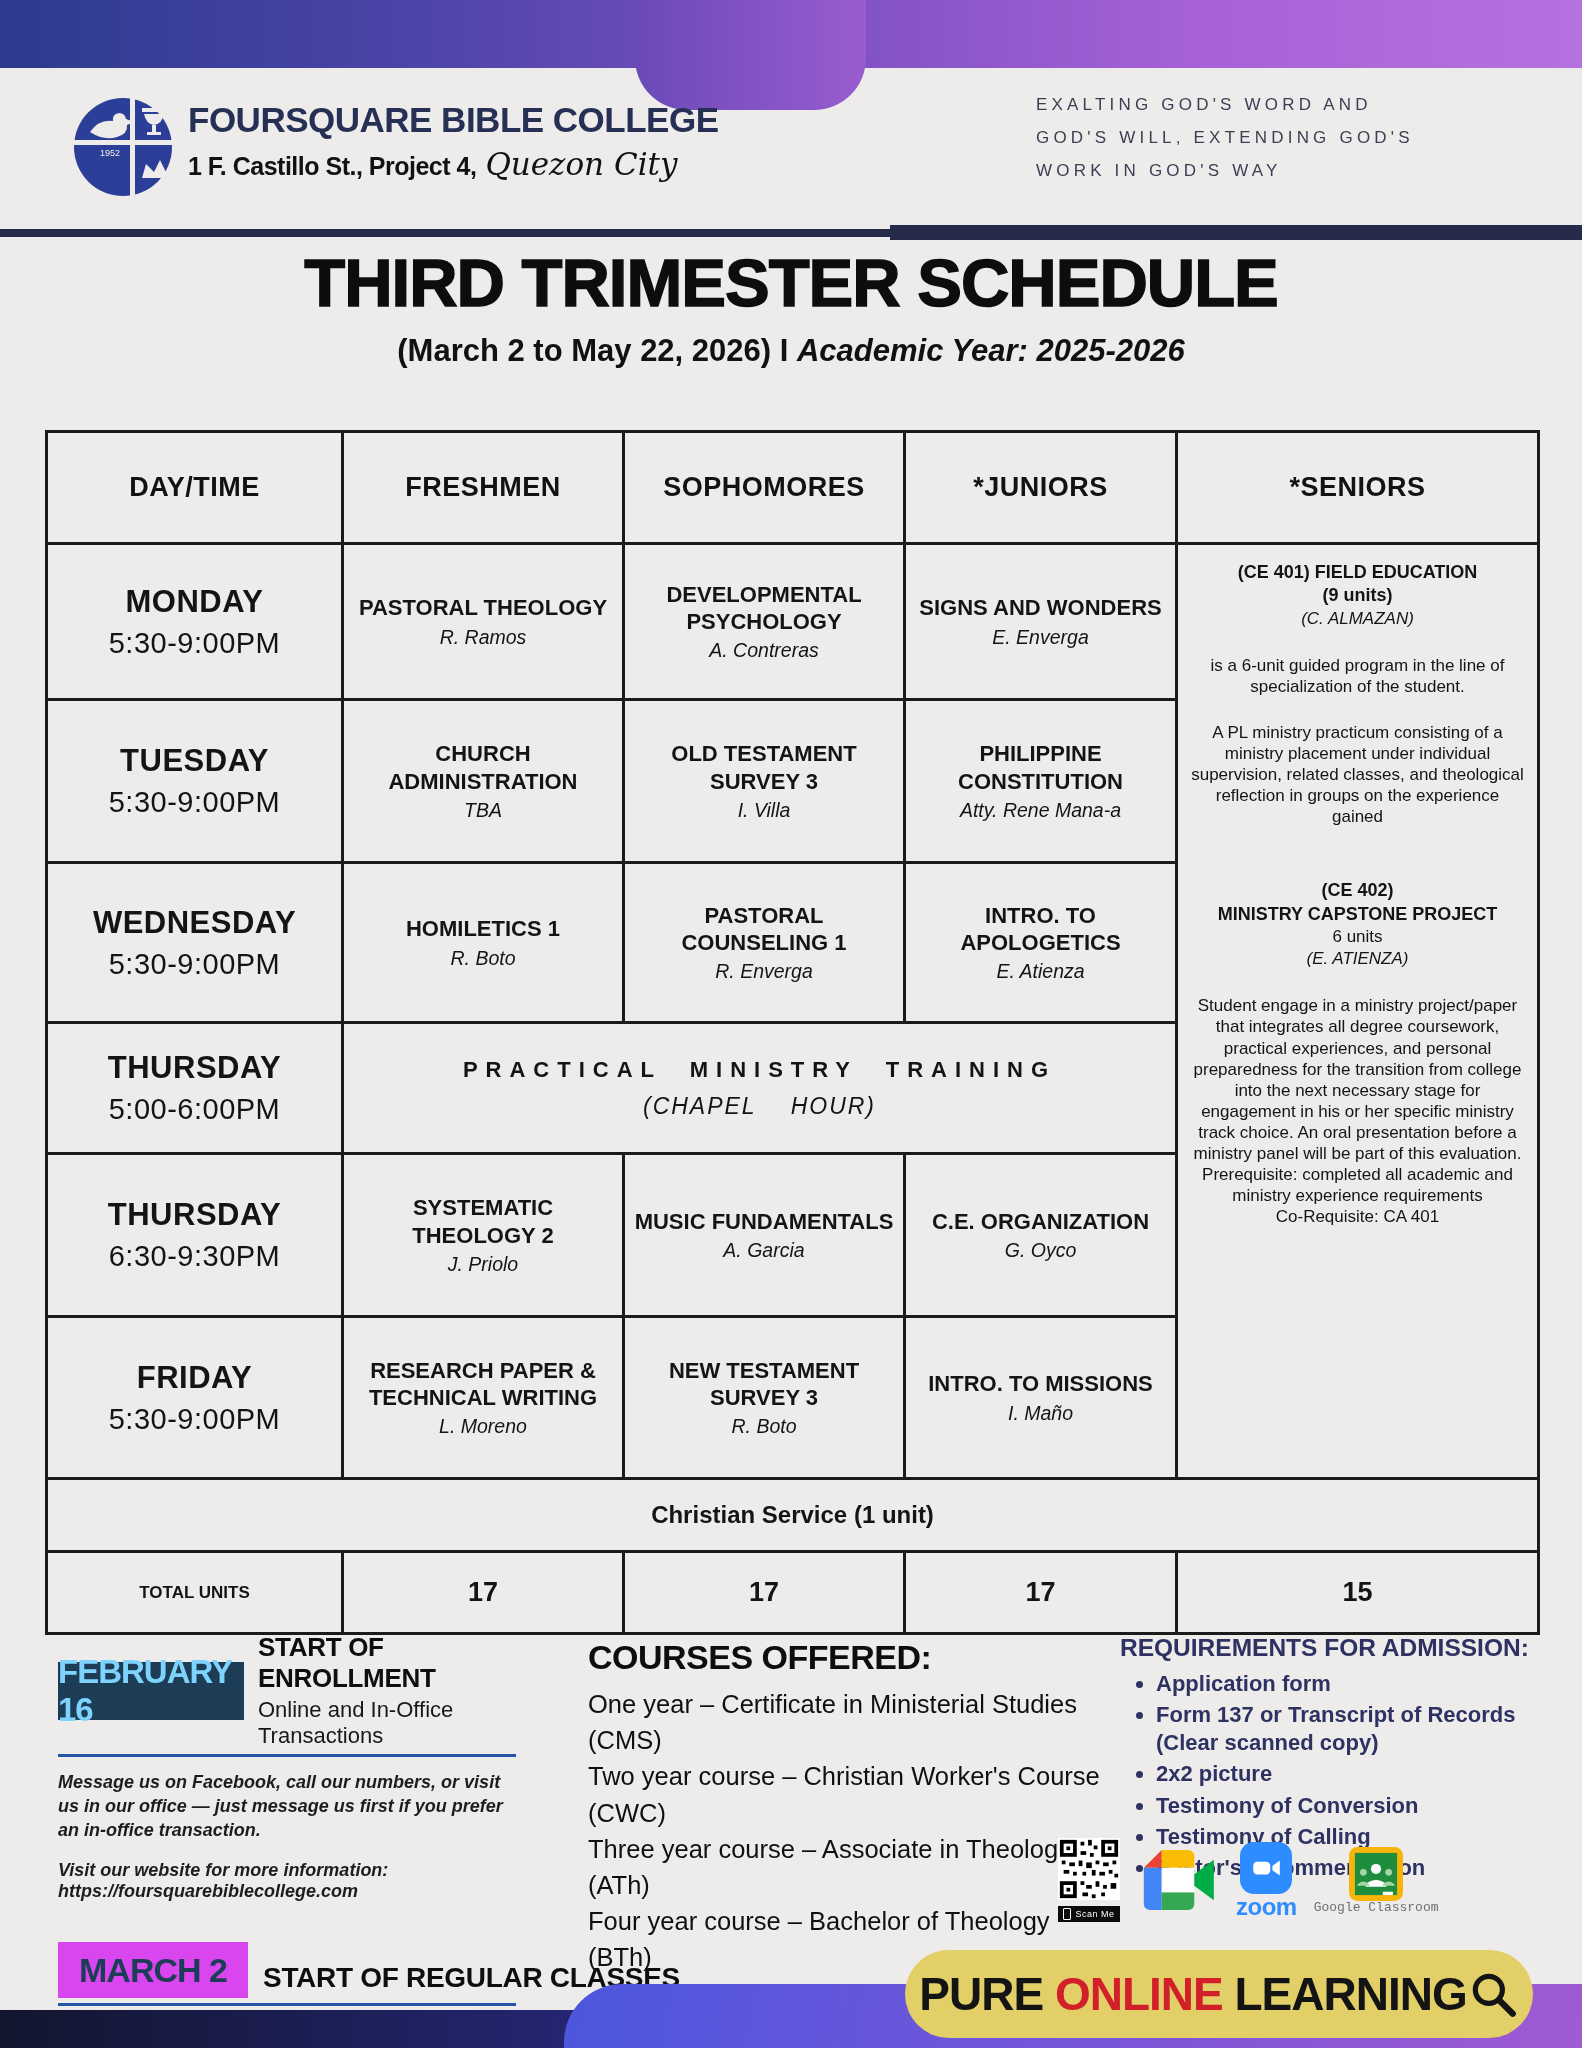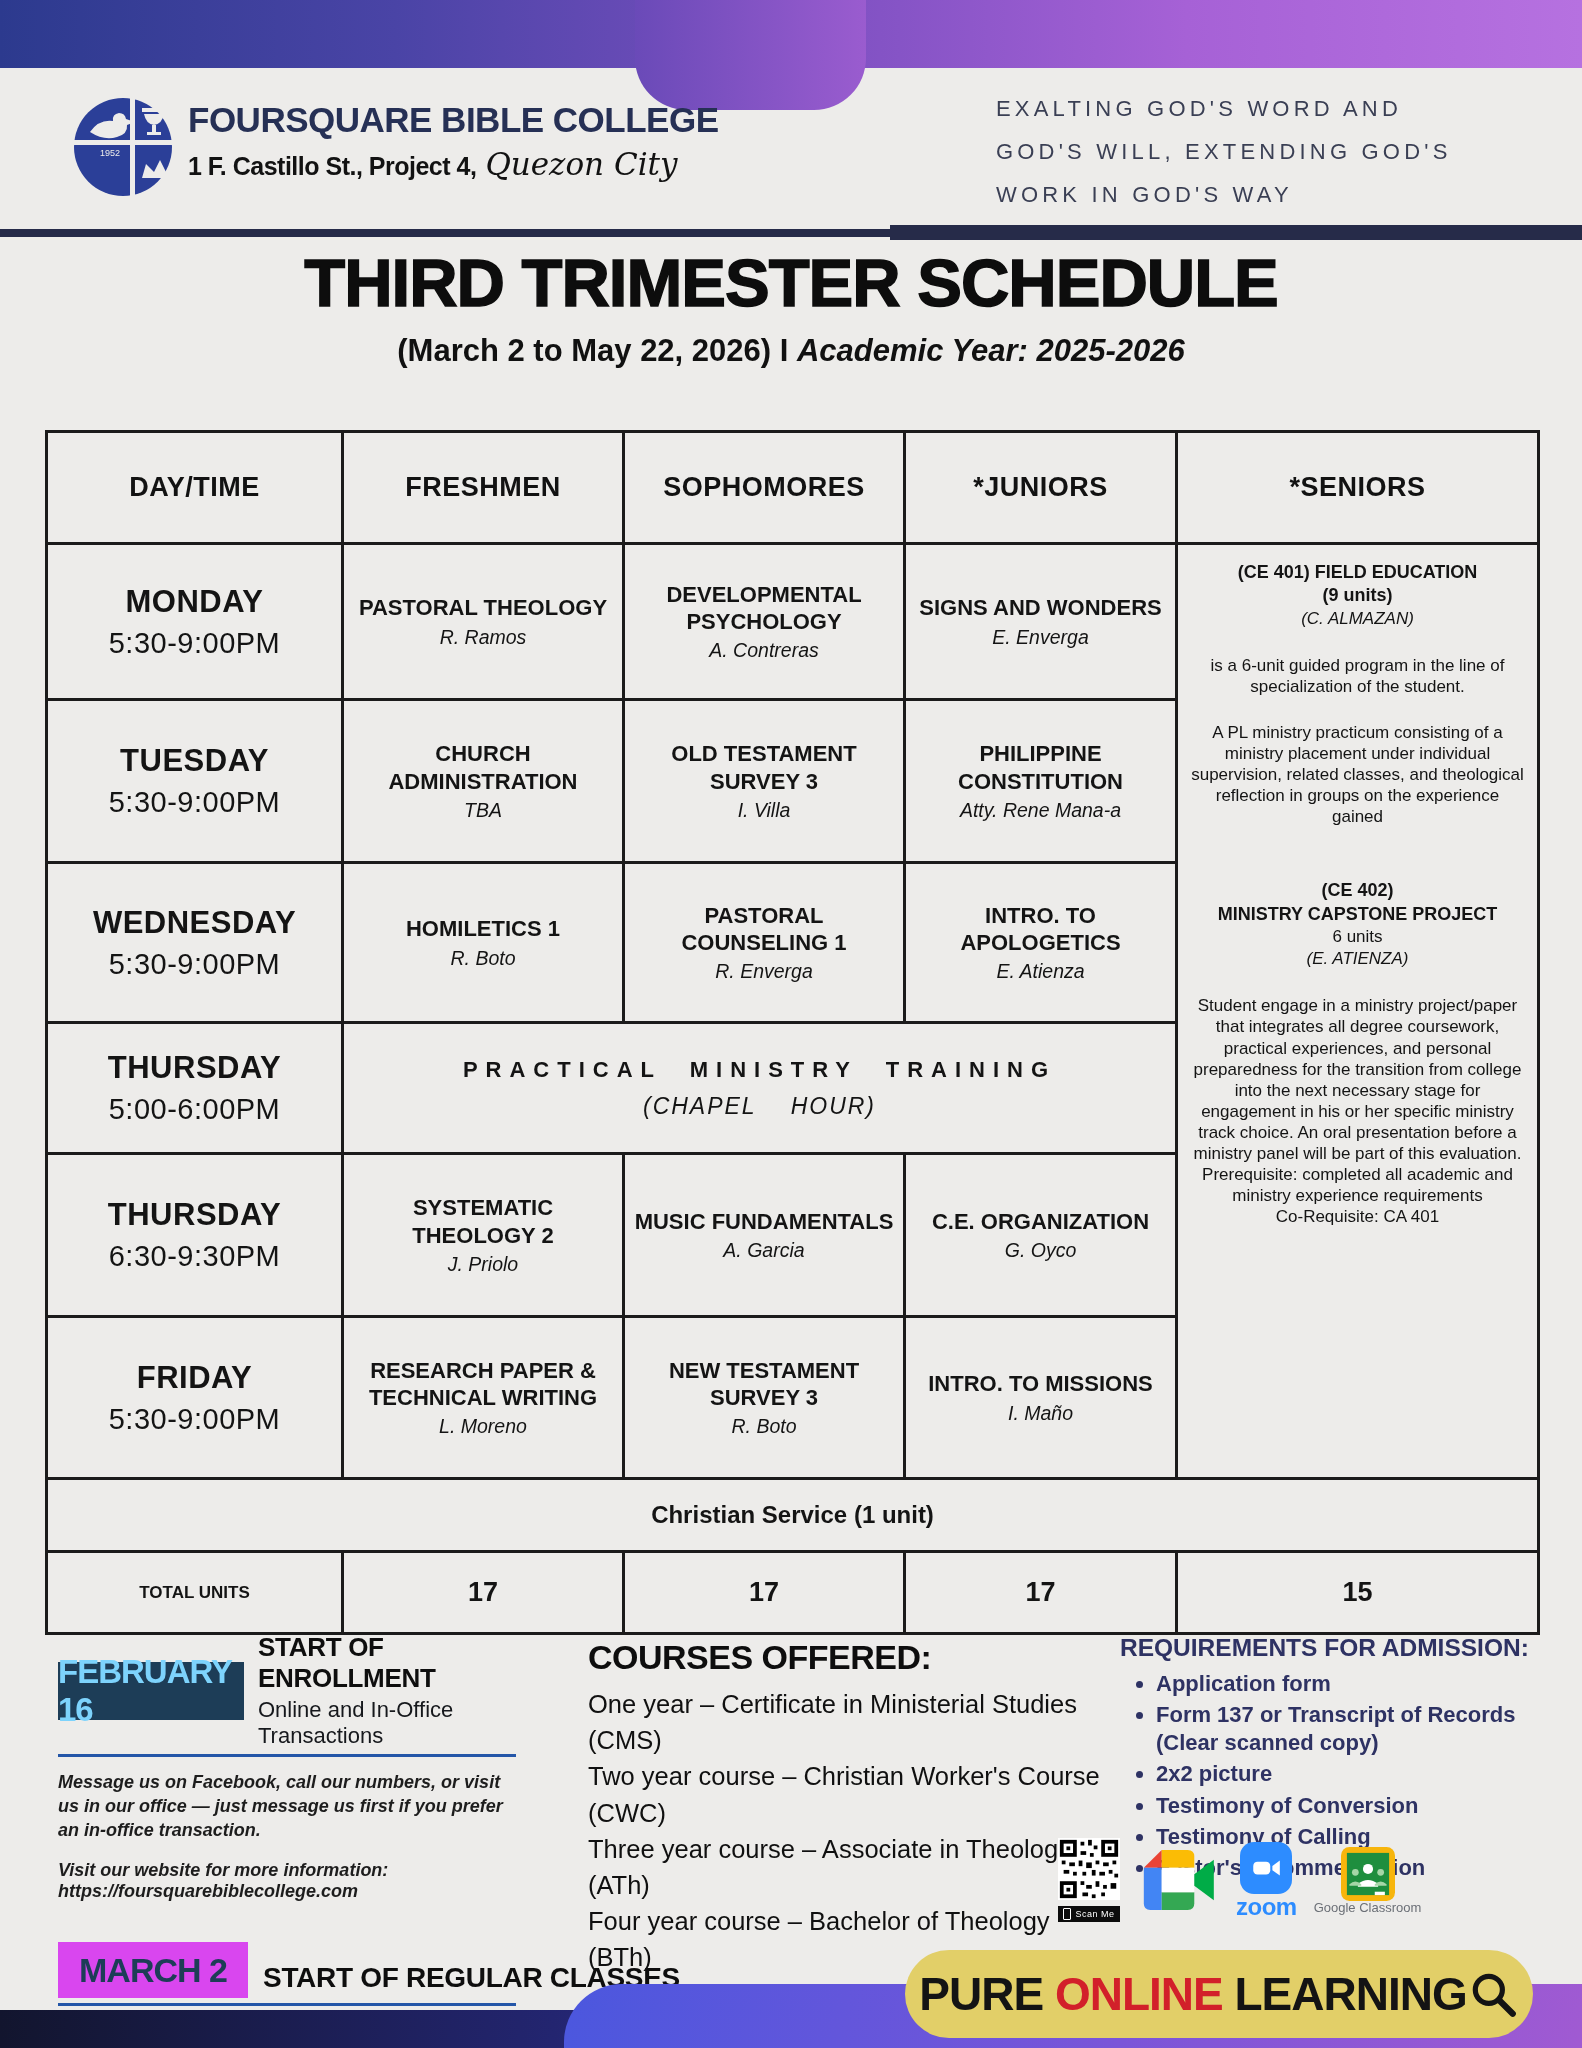--- a/index.html
+++ b/index.html
@@ -13,21 +13,21 @@
     background:linear-gradient(90deg,#6a4ab8,#9a5ccf);border-radius:0 0 52px 52px;}
 
   
   .hdr{position:absolute;top:68px;left:0;width:1582px;height:158px;}
   .logo{position:absolute;left:72px;top:28px;width:102px;height:102px;}
   .hdr-names{position:absolute;left:188px;top:32px;}
   .college-name{font-size:35px;font-weight:800;letter-spacing:-0.5px;color:#263055;}
   .addr{margin-top:6px;display:flex;align-items:baseline;}
   .addr-street{font-size:25px;font-weight:700;color:#121212;letter-spacing:-0.5px;}
   .addr-city{font-family:"DejaVu Serif",serif;font-style:italic;font-size:31px;color:#121212;margin-left:9px;}
-  .motto{position:absolute;left:996px;top:20px;width:500px;font-size:22px;font-weight:500;
+  .motto{position:absolute;left:1036px;top:20px;width:500px;font-size:17px;font-weight:500;
          letter-spacing:4.2px;line-height:1.95;color:#3a3f54;}
 
   
   .divider{position:absolute;top:225px;left:0;width:1582px;height:15px;display:flex;align-items:center;}
   .div-thin{width:890px;height:8px;background:#262b49;}
   .div-thick{flex:1;height:15px;background:#262b49;}
 
   
   .titleblock{position:absolute;top:244px;left:0;width:1582px;text-align:center;}
   .main-title{font-size:67px;font-weight:900;letter-spacing:-1px;color:#0d0d0d;
@@ -94,21 +94,21 @@
 
   
   .apps-row{position:absolute;left:1058px;top:1838px;display:flex;align-items:center;gap:17px;}
   .qr-wrap{width:62px;}
   .scanme{margin-top:2px;background:#0c0c0c;color:#fff;font-size:9px;height:16px;display:flex;
           align-items:center;justify-content:center;gap:4px;letter-spacing:0.5px;}
   .scan-ph{width:6px;height:10px;border:1px solid #fff;border-radius:1px;display:inline-block;}
   .zoom-wrap,.gc-wrap{display:flex;flex-direction:column;align-items:center;}
   .zoom-sq{width:52px;height:52px;border-radius:14px;background:#2d8cff;display:flex;align-items:center;justify-content:center;}
   .zoom-word{font-size:24px;font-weight:800;color:#2d8cff;letter-spacing:-0.5px;margin-top:1px;text-transform:lowercase;line-height:1;}
-  .gc-word{font-size:13px;color:#6b6f76;white-space:nowrap;line-height:1;}
+  .gc-word{font-size:13px;color:#6b6f76;white-space:nowrap;line-height:1;font-family:Liberation Mono, monospace;}
 
   
   .footer-strip{position:absolute;bottom:0;left:0;width:1582px;height:38px;z-index:1;
     background:linear-gradient(90deg,#12152e 0%,#232570 35%,#4b3aa8 65%,#8a4ec5 100%);}
   .footer-bump{position:absolute;bottom:0;left:564px;width:1018px;height:64px;z-index:2;
     border-radius:58px 0 0 0;background:linear-gradient(100deg,#4b57de 0%,#7a55d8 55%,#a05ad2 100%);}
   .pill{position:absolute;left:905px;top:1950px;width:628px;height:88px;border-radius:48px;background:#e2cf68;
         display:flex;align-items:center;justify-content:center;z-index:5;}
   .pill-text{font-size:46px;font-weight:900;letter-spacing:-1px;color:#141414;white-space:nowrap;}
   .pill-text .online{color:#d2202a;}

